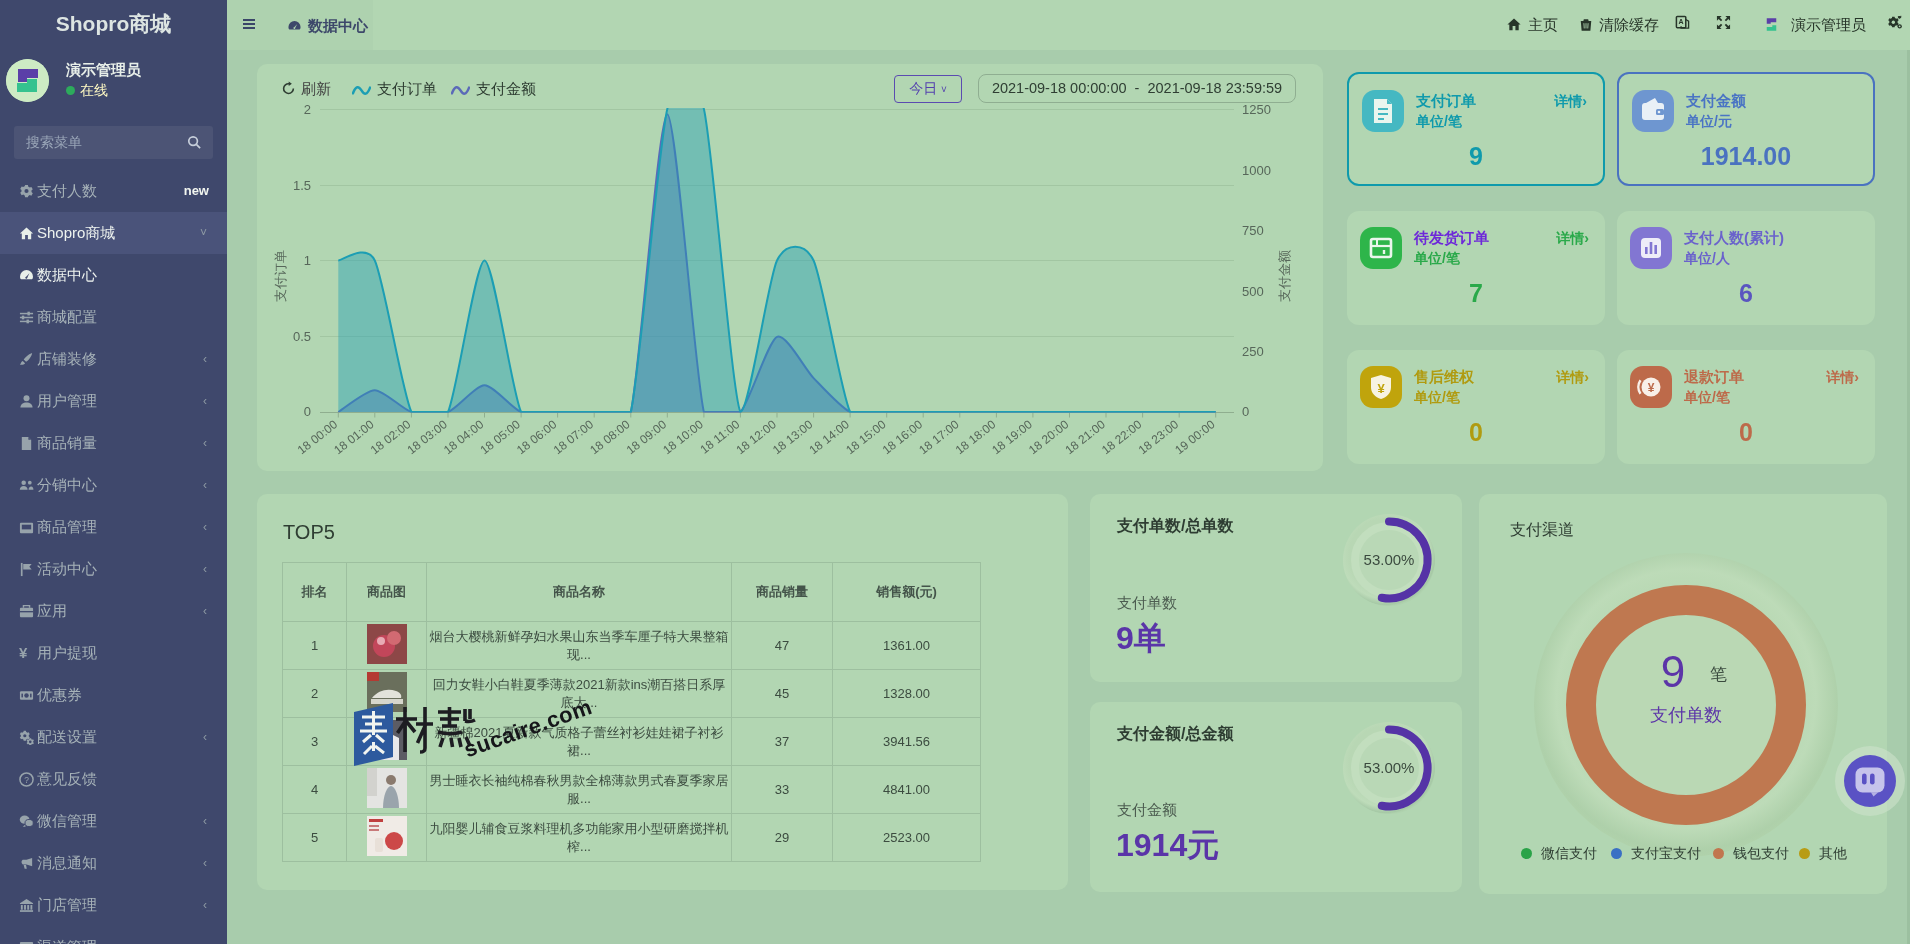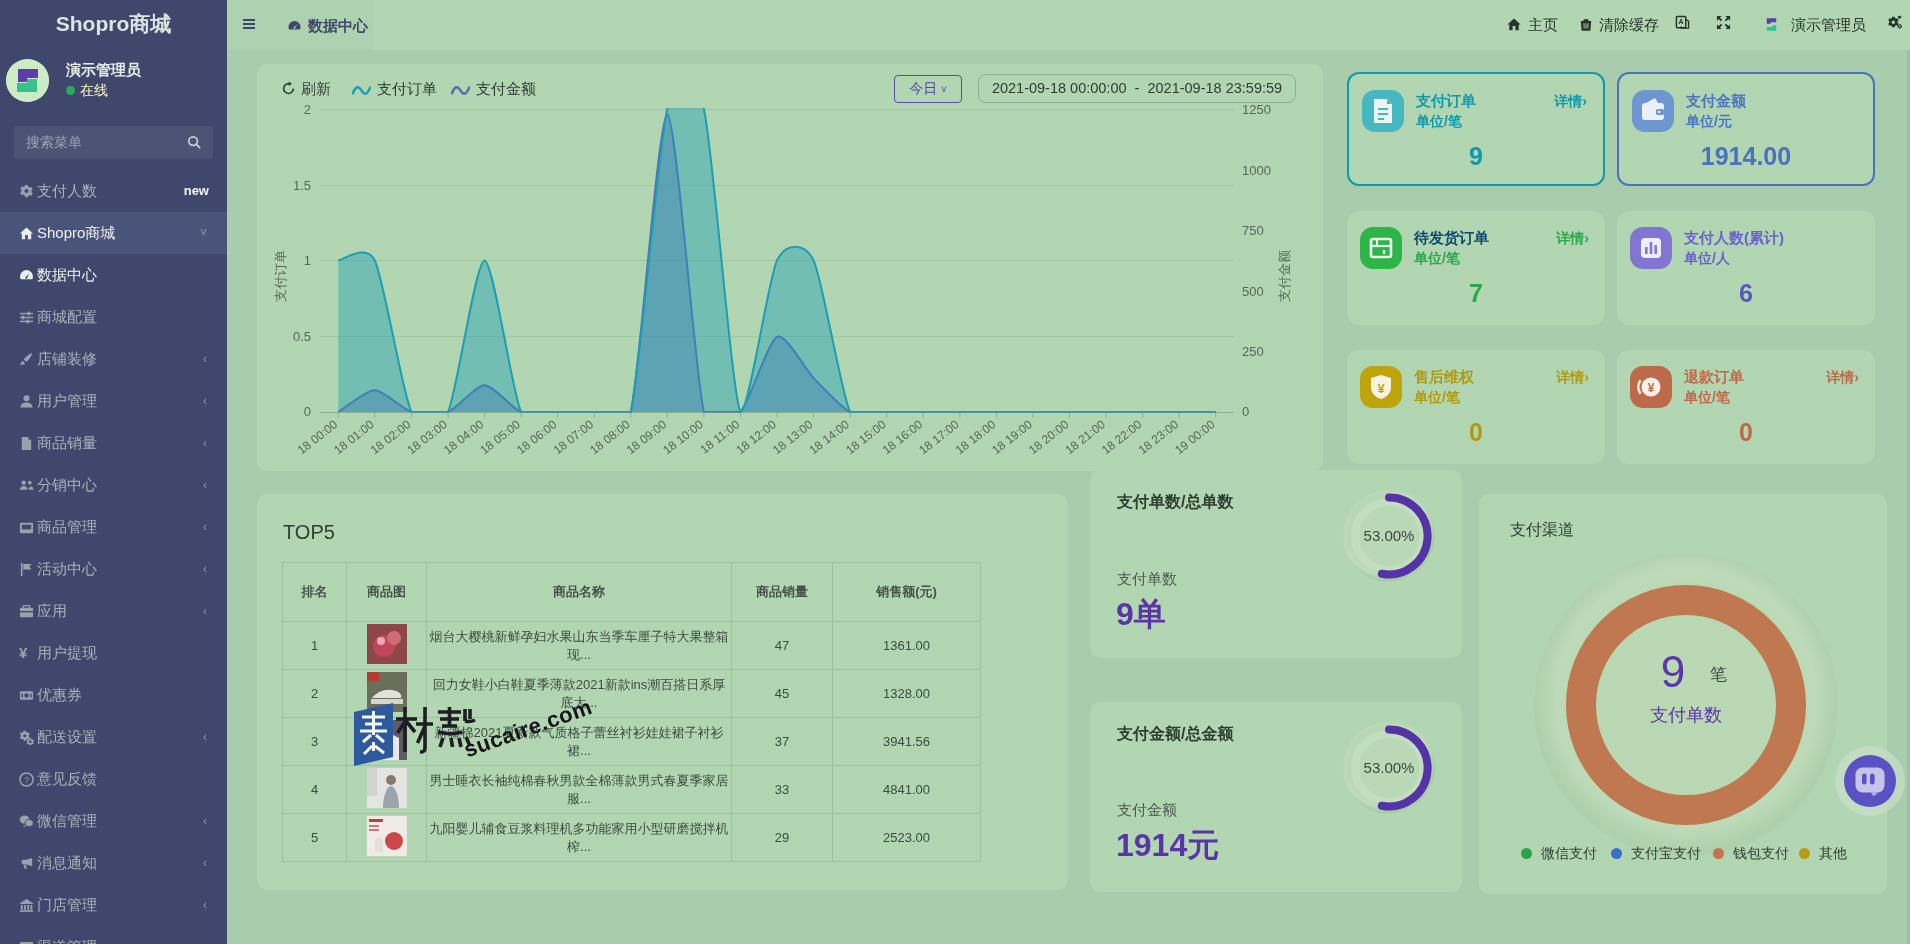--- a/index.html
+++ b/index.html
@@ -446,21 +446,21 @@
               <circle cx="27" cy="25" r="9" fill="#cc4848"></circle>
               <rect x="8" y="22" width="8" height="14" rx="2" fill="#e8e0d8"></rect>
             </svg></td>
           <td>九阳婴儿辅食豆浆料理机多功能家用小型研磨搅拌机榨...</td>
           <td>29</td>
           <td>2523.00</td>
         </tr>
   </tbody>
     </table>
 </div>
-<div class="card ringcard" id="ringA" style="left:1090px;top:470px;width:372px;height:188px">
+<div class="card ringcard" id="ringA" style="left:1090px;top:494px;width:372px;height:188px">
   <div class="title">支付单数/总单数</div>
   <svg width="110" height="110" viewBox="0 0 110 110" style="position:absolute;left:244px;top:11px">
     <defs>
         <radialGradient id="rgA" cx="46%" cy="44%" r="56%">
           <stop offset="70%" stop-color="#b8d7b4"></stop>
           <stop offset="86%" stop-color="#bedcba"></stop>
           <stop offset="97%" stop-color="#a6c9a6"></stop>
           <stop offset="100%" stop-color="#afd2ae"></stop>
         </radialGradient>
       </defs>
@@ -537,21 +537,21 @@
     <div class="t2" style="color:#4a74c4">单位/元</div>
     <div class="val" style="color:#4a72c0">1914.00</div>
   </div>
   <div class="card stat" style="left:1347px;top:211px">
     <div class="icbox" style="background:#2eb54a"><svg width="42" height="42" viewBox="0 0 42 42">
           <rect x="11" y="12" width="20" height="18" rx="2" fill="none" stroke="#eaf6ec" stroke-width="2.6"></rect>
           <path d="M11 19h20" stroke="#eaf6ec" stroke-width="2.2"></path>
           <path d="M24 23v4" stroke="#eaf6ec" stroke-width="2.4"></path>
           <path d="M17 12v7" stroke="#eaf6ec" stroke-width="2"></path>
         </svg></div>
-    <div class="t1" style="color:#0c4a6e">待发货订单</div>
+    <div class="t1" style="color:#6d28d9">待发货订单</div>
     <div class="t2" style="color:#2aa94a">单位/笔</div>
     <div class="det" style="color:#2aa94a">详情›</div>
     <div class="val" style="color:#2aa94a">7</div>
   </div>
   <div class="card stat" style="left:1617px;top:211px">
     <div class="icbox" style="background:#8276d2"><svg width="42" height="42" viewBox="0 0 42 42">
           <rect x="11" y="11" width="20" height="20" rx="4" fill="#eeedf8"></rect>
           <rect x="15" y="20" width="2.6" height="7" fill="#8276d2"></rect>
           <rect x="19.7" y="15" width="2.6" height="12" fill="#8276d2"></rect>
           <rect x="24.4" y="18" width="2.6" height="9" fill="#8276d2"></rect>

